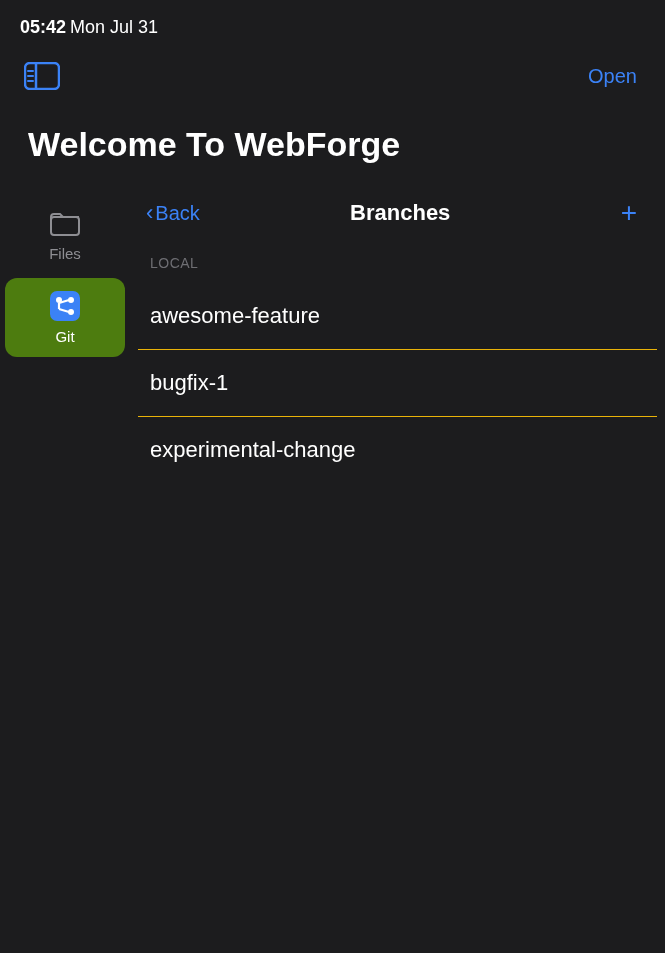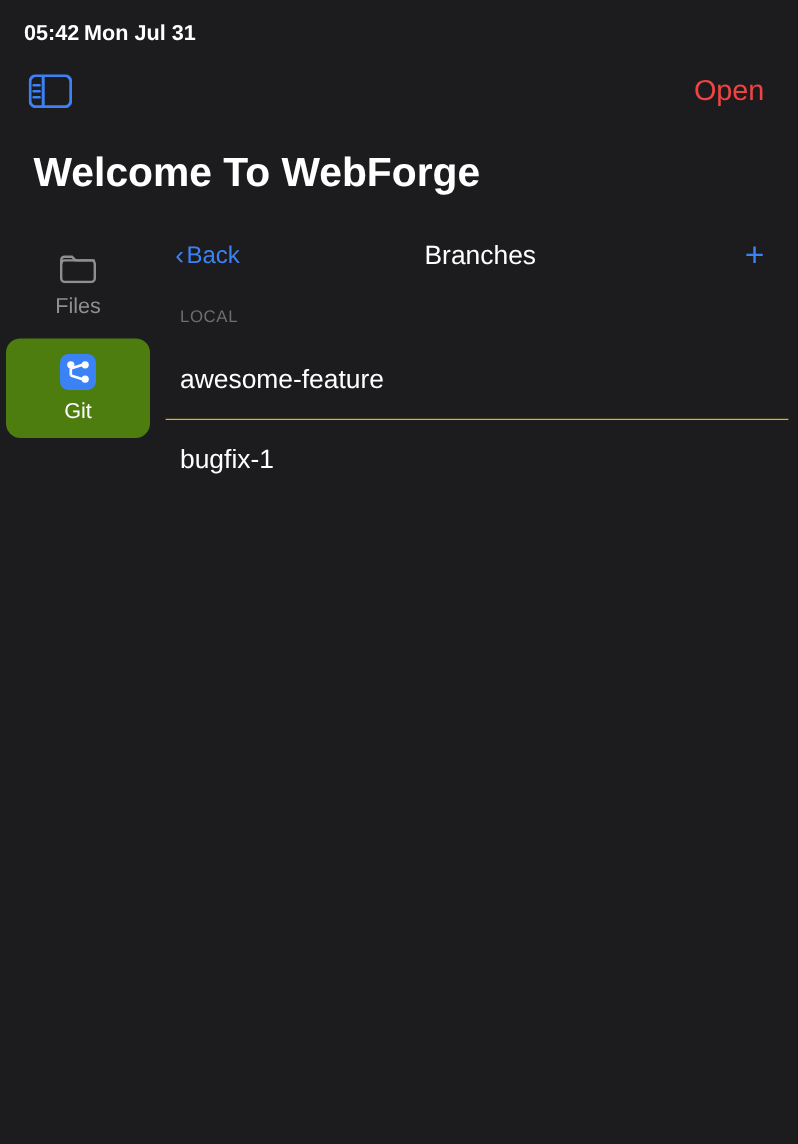--- a/index.html
+++ b/index.html
@@ -21,21 +21,21 @@
       height: 50px;
     }
     .status-time {
       font-size: 18px;
       font-weight: 600;
       color: #ffffff;
       margin-right: 4px;
     }
     .status-date {
       font-size: 18px;
-      font-weight: 700;
+      font-weight: 400;
       color: #ffffff;
     }
 
     
     .top-nav {
       display: flex;
       align-items: center;
       justify-content: space-between;
       padding: 8px 20px 12px 20px;
       height: 56px;
@@ -45,23 +45,23 @@
       height: 44px;
       display: flex;
       align-items: center;
       justify-content: center;
     }
     .sidebar-toggle-icon svg {
       width: 36px;
       height: 28px;
     }
     .open-button {
-      font-size: 24px;
-      font-weight: 400;
-      color: #ef4444;
+      font-size: 20px;
+      font-weight: 400;
+      color: #3b82f6;
       background: none;
       border: none;
       cursor: pointer;
       padding: 4px 8px;
     }
 
     
     .welcome-section {
       padding: 20px 20px 24px 28px;
     }
@@ -97,21 +97,21 @@
       padding: 12px 8px;
       border-radius: 12px;
       cursor: pointer;
       gap: 6px;
       margin-bottom: 4px;
     }
     .sidebar-item.active {
       background-color: #4d7c0f;
     }
     .sidebar-item-label {
-      font-size: 18px;
+      font-size: 15px;
       font-weight: 400;
       color: #8e8e93;
       text-align: center;
     }
     .sidebar-item.active .sidebar-item-label {
       color: #ffffff;
     }
     .sidebar-item-icon {
       width: 32px;
       height: 32px;
@@ -147,21 +147,21 @@
       font-weight: 400;
       padding: 4px 8px;
     }
     .back-chevron {
       font-size: 22px;
       font-weight: 300;
       color: #3b82f6;
     }
     .branches-title {
       font-size: 22px;
-      font-weight: 400;
+      font-weight: 700;
       color: #ffffff;
       flex: 1;
       text-align: center;
       margin-right: 20px;
     }
     .add-button {
       background: none;
       border: none;
       cursor: pointer;
       color: #3b82f6;
@@ -282,19 +282,22 @@
       <div class="section-label">LOCAL</div>
 
       <div class="branch-item">
         <span class="branch-name">awesome-feature</span>
       </div>
 
       <div class="branch-item">
         <span class="branch-name">bugfix-1</span>
       </div>
 
+      <div class="branch-item">
+        <span class="branch-name">experimental-change</span>
+      </div>
 
 
     </div>
 
   </div>
 
 </div>
 
 </body></html>

